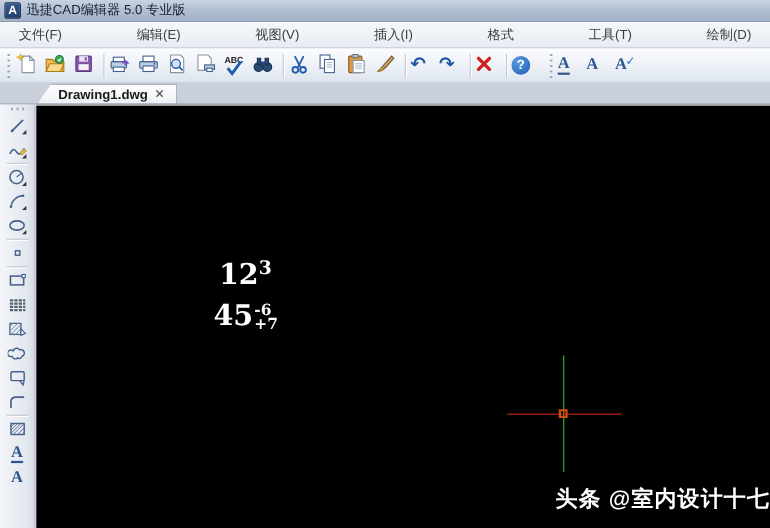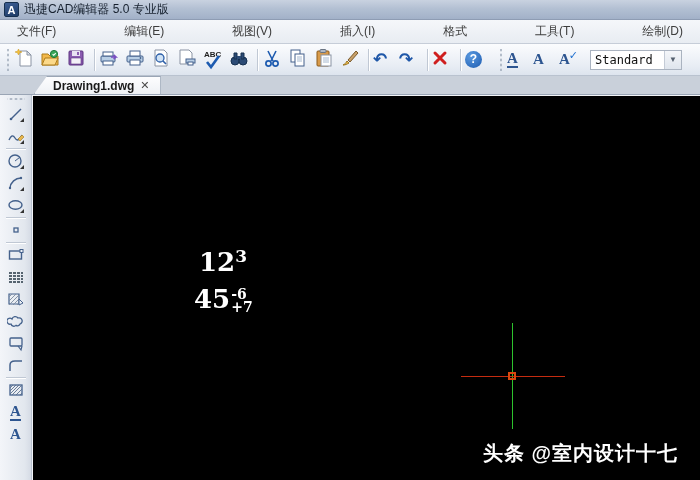--- a/index.html
+++ b/index.html
@@ -79,21 +79,21 @@
   .sgrip { width:18px; height:4px; margin-bottom:2px;
     background-image:radial-gradient(circle,#9aa6b6 1px,transparent 1.2px);
     background-size:5px 4px; background-repeat:repeat-x; background-position:center; }
   .stool { width:24px; height:22px; display:flex; align-items:center; justify-content:center; border:1px solid transparent; border-radius:2px; }
   .ssep { width:20px; height:1px; background:#c0c8d4; margin:1px 0; box-shadow:0 1px 0 #ffffff; }
   .stool svg { display:block; }
   .side-a { color:#2d5590; font-weight:bold; font-size:15px; font-family:"Liberation Serif","DejaVu Serif",serif; line-height:1; }
 
   
   .canvas { flex:1; position:relative; background:#000; border-left:1px solid #f2f4f8; border-top:1px solid #f2f4f8; overflow:hidden; }
-  .cad-text { position:absolute; color:#fff; font-family:"DejaVu Serif","Liberation Serif",serif; font-weight:bold;margin-top:12px; }
+  .cad-text { position:absolute; color:#fff; font-family:"DejaVu Serif","Liberation Serif",serif; font-weight:bold; }
   .cad-text .base { font-size:26px; line-height:1; }
   .cad-text sup.exp { font-size:17px; vertical-align:9px; line-height:1; }
   .stack { display:inline-block; vertical-align:-4px; margin-left:1px; text-align:left; }
   .stack div { font-size:14px; line-height:13px; }
   .crosshair-v { position:absolute; width:1px; background:#2dc22d; }
   .crosshair-h { position:absolute; height:1px; background:#c52c10; }
   .pickbox { position:absolute; width:8px; height:8px; border:2px solid #d9480f; background:transparent; }
   .watermark { position:absolute; color:#fff; font-size:20px; font-weight:bold; letter-spacing:1px; white-space:nowrap; }
 </style>
 </head>
@@ -251,24 +251,20 @@
     <div class="tbtn">
       <span class="a-btn a-underline">A</span>
     </div>
     <div class="tbtn">
       <span class="a-btn">A</span>
     </div>
     <div class="tbtn">
       <span class="a-btn a-check"><span>A</span><span class="chk">✓</span></span>
     </div>
 
-    <div class="combo">
-      <span class="combo-value">Standard</span>
-      <span class="combo-arrow">▼</span>
-    </div>
   </div>
 
   <div class="tabbar">
     <div class="tab">
       <span>Drawing1.dwg</span>
       <span class="tab-close">✕</span>
     </div>
   </div>
 
   <div class="main">
@@ -410,17 +406,17 @@
       </div>
 
       <div class="cad-text" style="left:161px; top:178px;">
         <span class="base">45</span><span class="stack"><div>-6</div><div>+7</div></span>
       </div>
 
       <div class="crosshair-v" style="left:479px; top:227px; height:106px;"></div>
       <div class="crosshair-h" style="left:428px; top:280px; width:104px;"></div>
       <div class="pickbox" style="left:475px; top:276px;"></div>
 
-      <div class="watermark" style="right:22px; top:344px;">头条 @室内设计十七</div>
+      <div class="watermark" style="right:0; top:344px;">头条 @室内设计十七</div>
     </div>
   </div>
 
 </div>
 
 </body></html>

